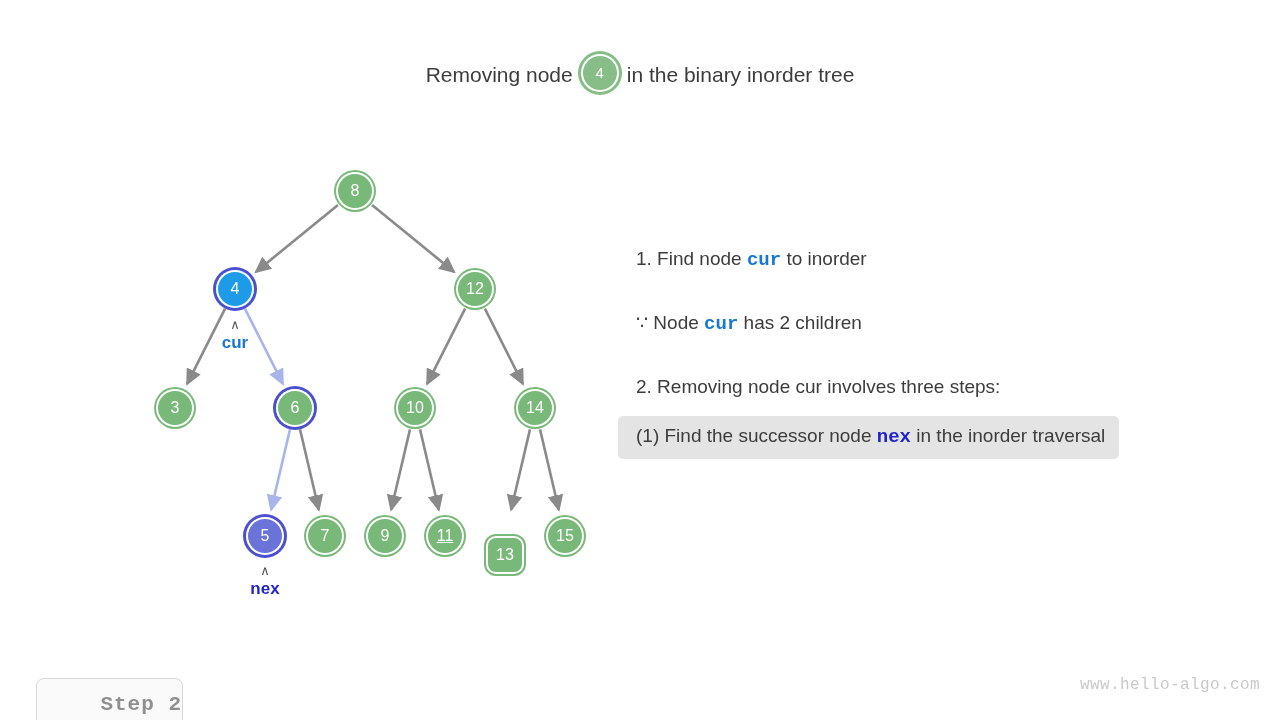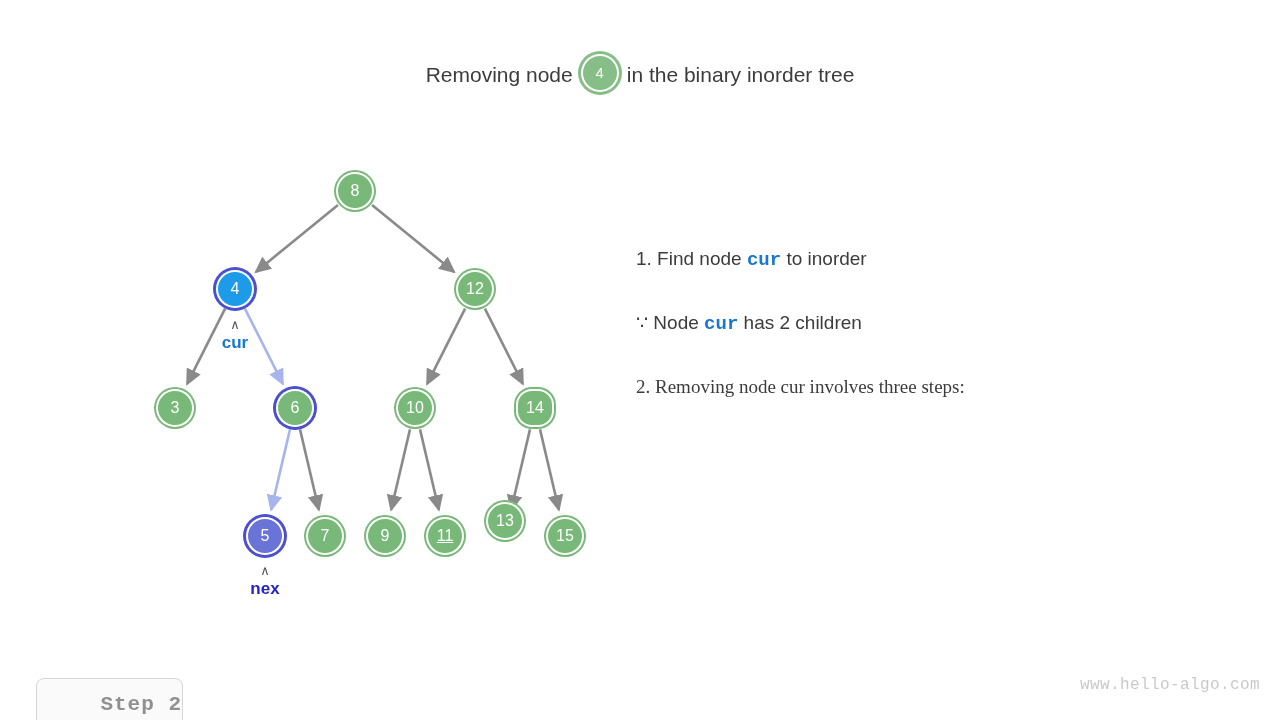--- a/index.html
+++ b/index.html
@@ -116,21 +116,21 @@
     top: 246px;
     width: 630px;
   }
   .ex-line {
     font-size: 19px;
     color: #3c3c3c;
     line-height: 26px;
     margin-bottom: 37px;
     white-space: nowrap;
   }
-  .ex-line.tight { margin-bottom: 16px; font-family: Liberation Serif, serif; }
+  .ex-line.tight { margin-bottom: 16px; }
   .ex-line.last { margin-bottom: 0; }
   .ex-line b.code {
     font-family: "Liberation Mono", monospace;
     font-weight: bold;
     font-size: 19px;
   }
   .ex-line b.cur-c { color: #1877d2; }
   .ex-line b.nex-c { color: #2323cc; }
   .ex-line.hl {
     background: #e4e4e4;
@@ -204,26 +204,26 @@
         <line x1="540.0202091013653" y1="429.41955883249165" x2="558.8388342846881" y2="509.71235961466937" stroke="#8a8a8a" stroke-width="2.6" marker-end="url(#ah-gray)"></line>
       </g>
   </svg>
   <div id="nodes-group">
       <div class="node green" style="left: 355px; top: 191px;">8</div>
       <div class="node cyan" style="left: 235px; top: 289px;">4</div>
       <div class="node green" style="left: 475px; top: 289px;">12</div>
       <div class="node green" style="left: 175px; top: 408px;">3</div>
       <div class="node green-ring" style="left: 295px; top: 408px;">6</div>
       <div class="node green" style="left: 415px; top: 408px;">10</div>
-      <div class="node green" style="left: 535px; top: 408px; border-radius: 16px;">14</div>
+      <div class="node green" style="left: 535px; top: 408px;">14</div>
       <div class="node violet" style="left: 265px; top: 536px;">5</div>
       <div class="node green" style="left: 325px; top: 536px;">7</div>
       <div class="node green" style="left: 385px; top: 536px;">9</div>
       <div class="node green" style="left: 445px; top: 536px; text-decoration: underline;">11</div>
-      <div class="node green" style="left: 505px; top: 521px;">13</div>
+      <div class="node green" style="left: 505px; top: 555px; border-radius: 10px;">13</div>
       <div class="node green" style="left: 565px; top: 536px;">15</div>
     </div>
   <div id="pointers-group">
       <div class="ptr cur" style="left: 235px; top: 318px;">
         <span class="caret">∧</span>
         <span class="ptr-name">cur</span>
       </div>
       <div class="ptr nex" style="left: 265px; top: 564px;">
         <span class="caret">∧</span>
         <span class="ptr-name">nex</span>
@@ -231,17 +231,18 @@
     </div>
 </div>
 
 <div id="explain">
   <div class="ex-line"><span>1. Find node </span><b class="code cur-c">cur</b><span> to inorder</span></div>
 
   <div class="ex-line"><span>∵ Node </span><b class="code cur-c">cur</b><span> has 2 children</span></div>
 
   <div class="ex-line tight">2. Removing node cur involves three steps:</div>
 
+  <div class="ex-line hl last"><span>(1) Find the successor node </span><b class="code nex-c">nex</b><span> in the inorder traversal</span></div>
 </div>
 
 <div id="step-badge">Step 2</div>
 
 <div id="watermark">www.hello-algo.com</div>
 
 </body></html>

